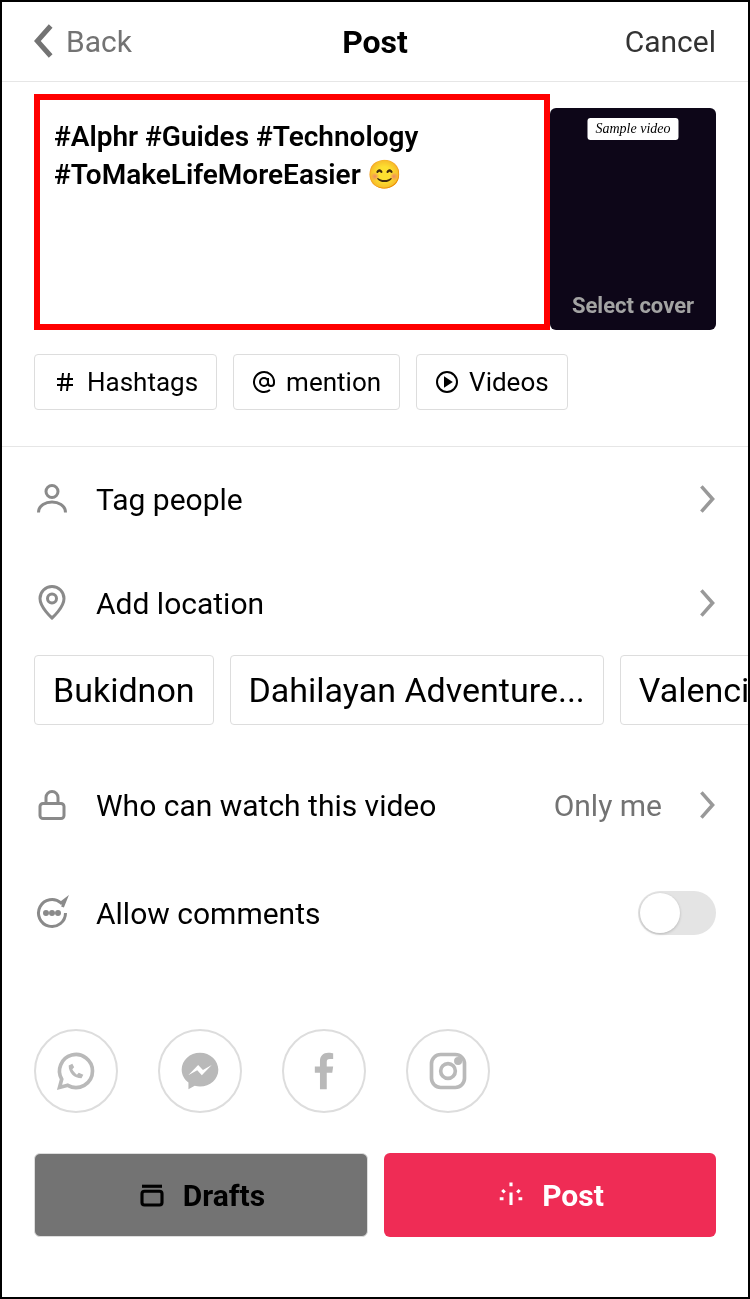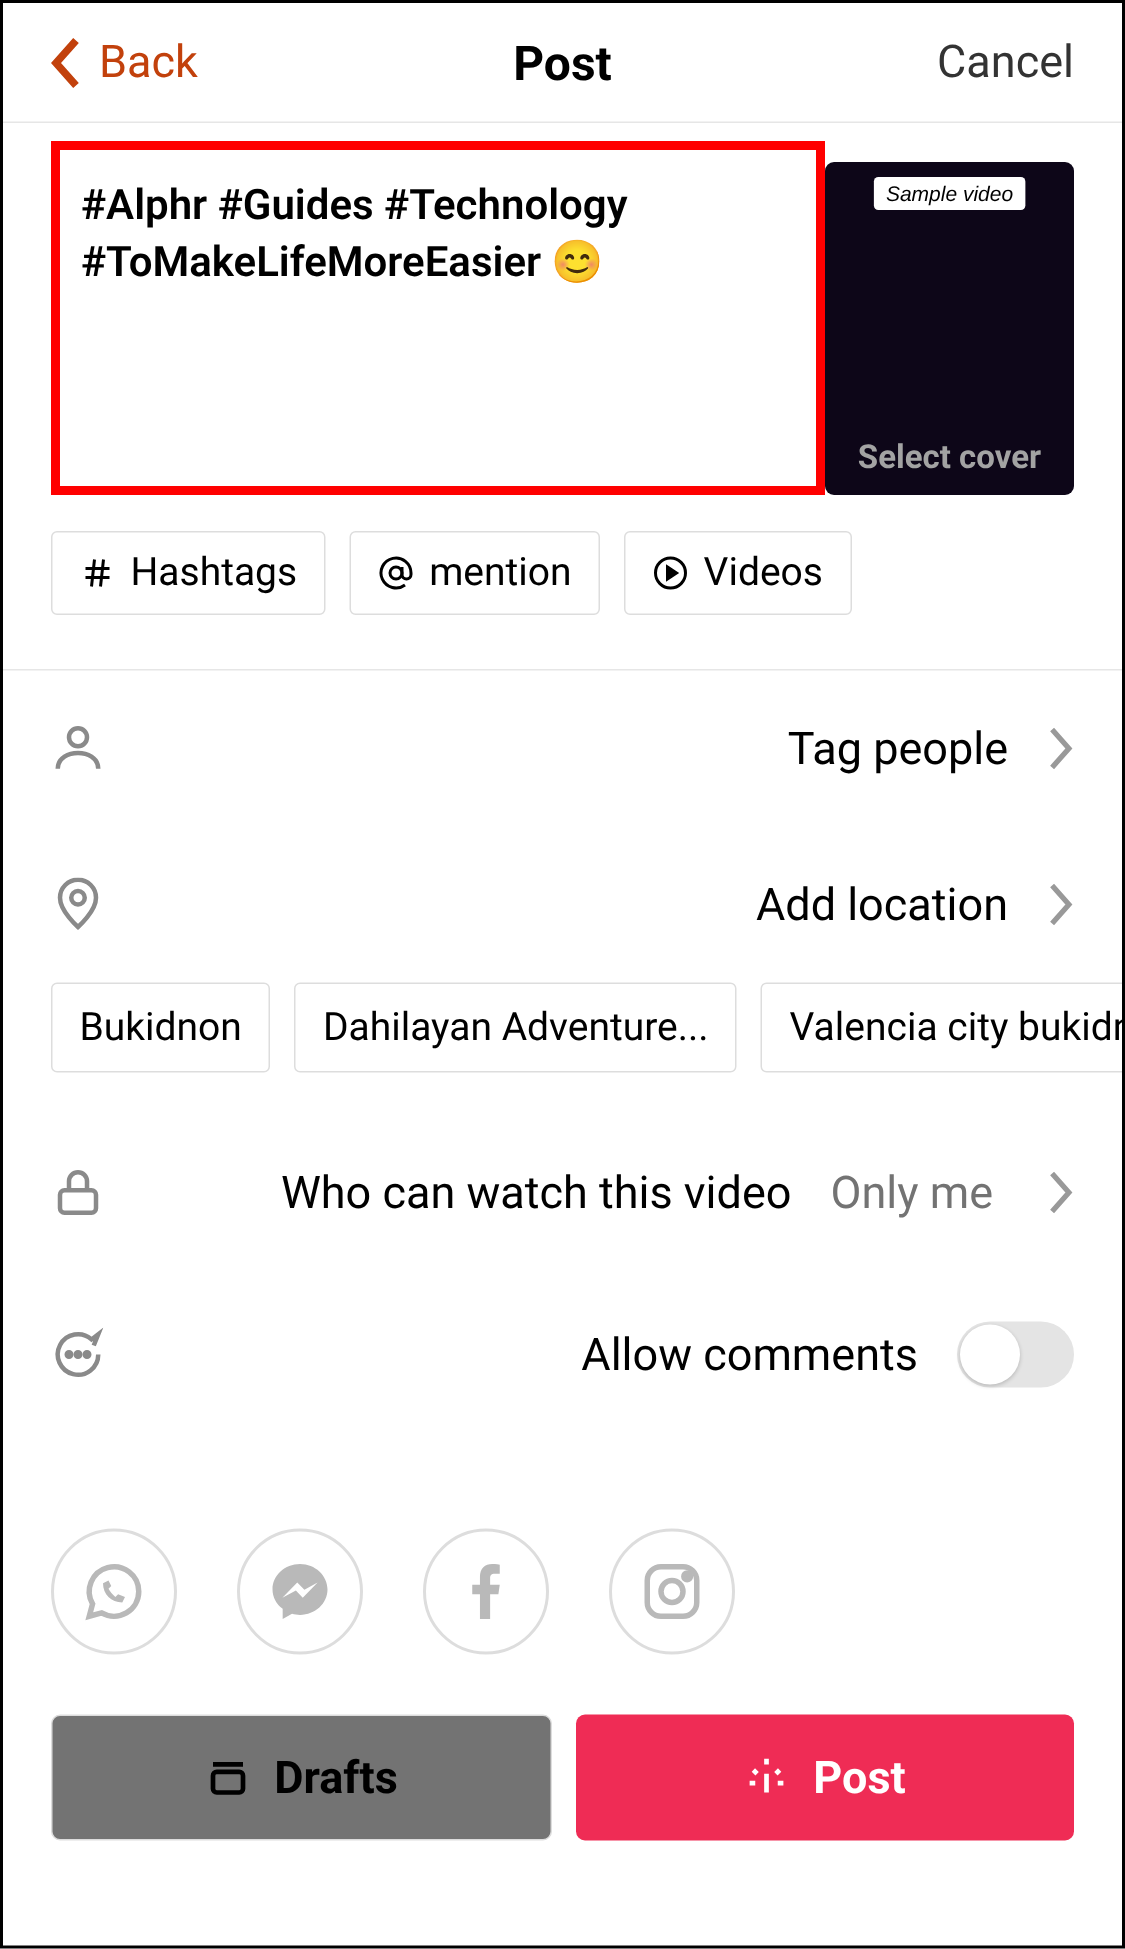--- a/index.html
+++ b/index.html
@@ -13,24 +13,24 @@
     }
     .header {
       display: flex;
       align-items: center;
       justify-content: space-between;
       padding: 22px 32px;
       border-bottom: 1px solid #e6e6e6;
     }
     .back-btn {
       display: flex;
-      align-items: flex-end;
+      align-items: flex-start;
       gap: 12px;
       font-size: 30px;
-      color: #c2410c;
+      color: #737373;
       cursor: pointer;
     }
     .back-btn svg { width: 20px; height: 34px; }
     .title {
       font-size: 32px;
       font-weight: 700;
       color: #000;
       position: absolute;
       left: 50%;
       transform: translateX(-50%);
@@ -61,21 +61,21 @@
       height: 222px;
       background: #0d0618;
       border-radius: 6px;
       position: relative;
       margin-top: 14px;
       flex-shrink: 0;
     }
     .thumb-label {
       background: #fff;
       border-radius: 3px;
-      font-family: Liberation Sans, sans-serif;
+      font-family: Liberation Serif, serif;
       font-size: 14px;
       font-style: italic;
       padding: 3px 8px;
       position: absolute;
       top: 10px;
       left: 50%;
       transform: translateX(-50%);
       white-space: nowrap;
     }
     .thumb-footer {
@@ -104,36 +104,35 @@
       align-items: center;
       gap: 10px;
       cursor: pointer;
     }
     .chip svg { width: 24px; height: 24px; }
     .list-item {
       display: flex;
       align-items: center;
       padding: 34px 32px;
       gap: 26px;
-      text-align: right;
     }
     .list-item .icon { width: 36px; height: 36px; flex-shrink: 0; color: #8a8a8a; }
     .list-item .label { flex: 1; font-size: 30px; color: #000; }
     .list-item .value { font-size: 30px; color: #737373; margin-right: 10px; }
     .chev-right { width: 18px; height: 28px; color: #999; }
     .loc-chips {
       display: flex;
       gap: 16px;
       padding: 0 32px 28px 32px;
     }
     .loc-chip {
       border: 1px solid #ddd;
       border-radius: 4px;
       padding: 14px 18px;
-      font-size: 26px;
+      font-size: 34px;
       color: #000;
       cursor: pointer;
       white-space: nowrap;
     }
     .toggle {
       width: 78px;
       height: 44px;
       border-radius: 22px;
       background: #e4e4e4;
       position: relative;

